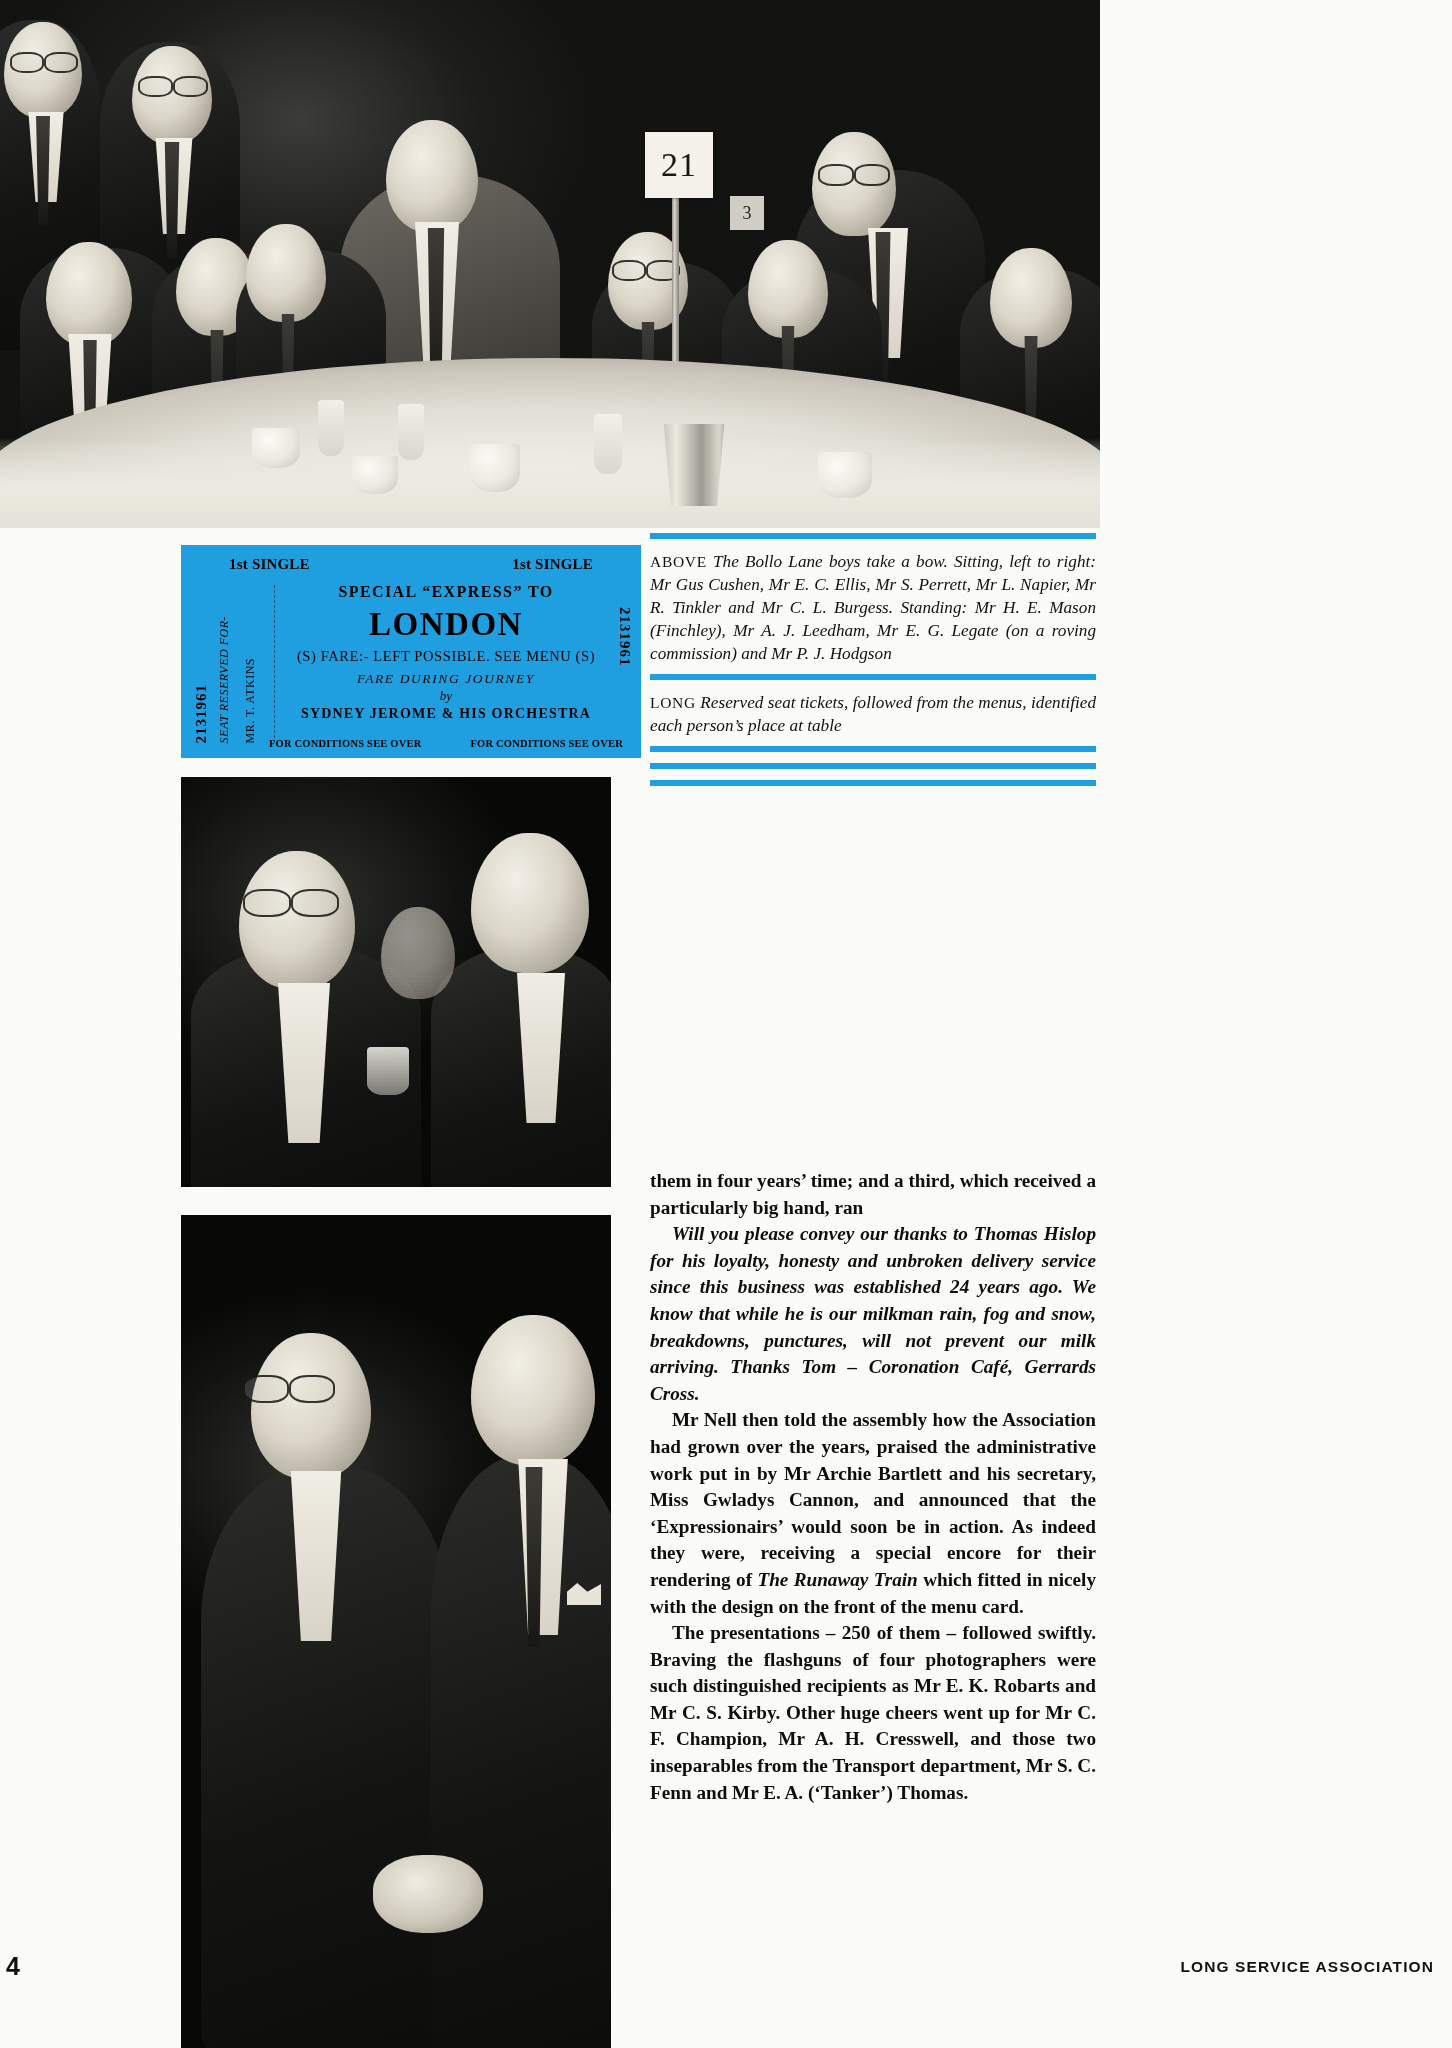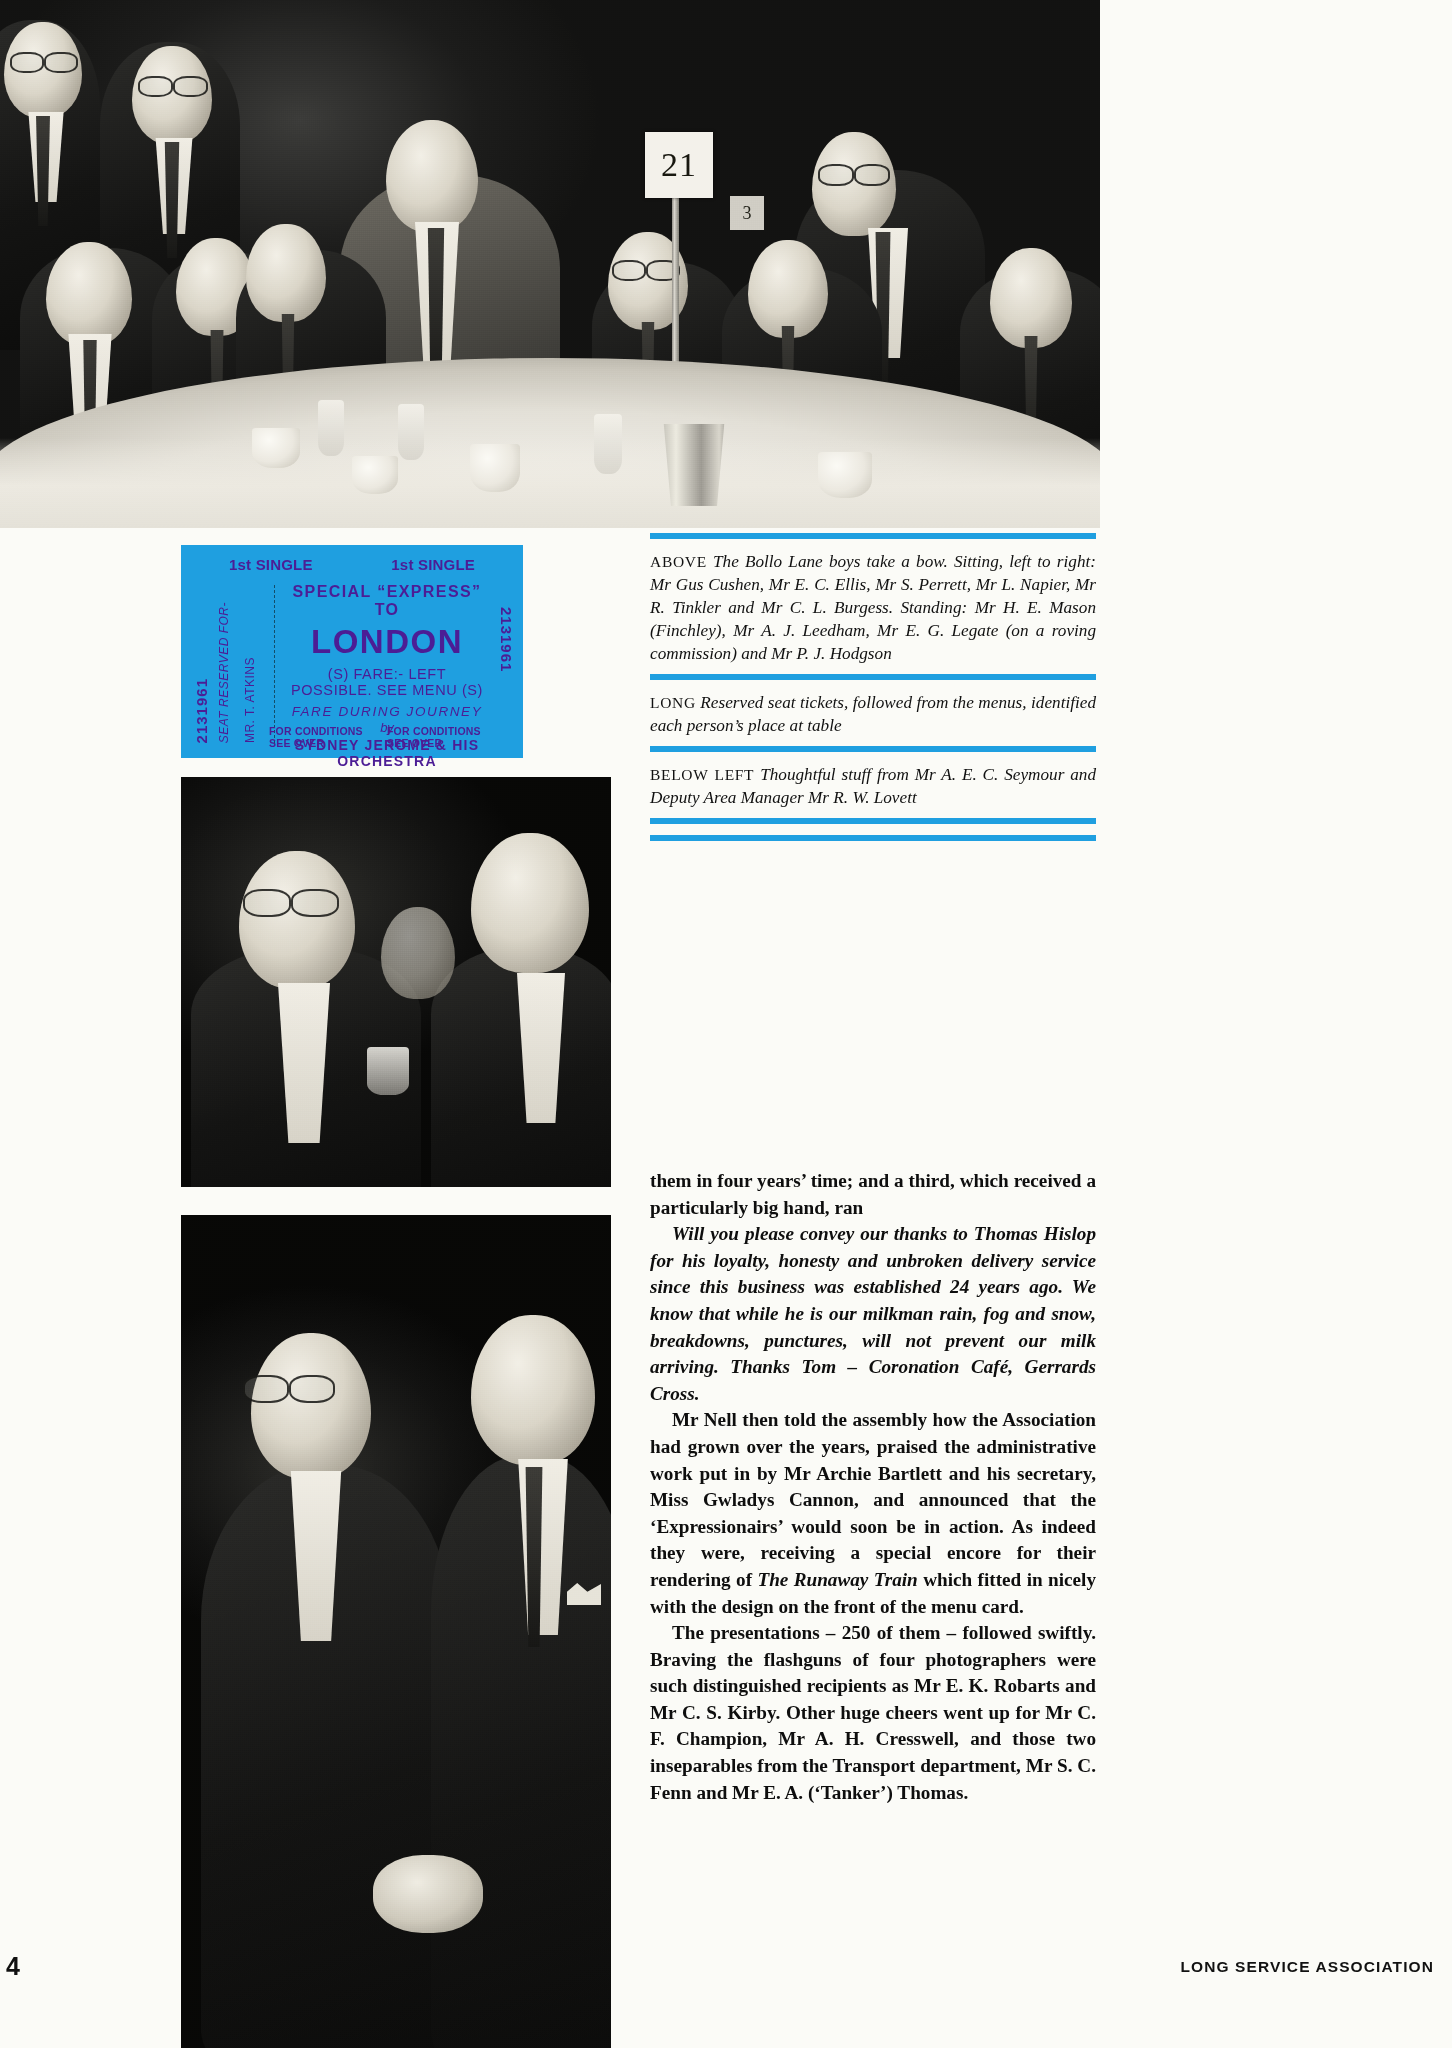--- a/index.html
+++ b/index.html
@@ -135,24 +135,24 @@
     position: absolute;
     left: 0; top: 528px;
     width: 180px; height: 1520px;
     background: #fbfbf7;
   }
 
   
   #ticket {
     position: absolute;
     left: 181px; top: 545px;
-    width: 342px; height: 213px;
+    width: 460px; height: 213px;
     background: #1f9fe0;
-    color: #4c1d95;
-    font-family: Liberation Sans, sans-serif;
+    color: #000000;
+    font-family: Liberation Serif, serif;
   }
   .tk-row-top {
     position: absolute;
     top: 11px; left: 0; right: 0;
     display: flex; justify-content: space-between;
     padding: 0 48px;
     font-size: 15px; font-weight: 700; letter-spacing: 0.2px;
   }
   .tk-stub {
     position: absolute;
@@ -404,23 +404,20 @@
     </div>
 
     <div class="rule"></div>
 
     <div class="caption">
       <span class="lead">LONG</span><span> Reserved seat tickets, followed from the menus, identified each person’s place at table</span>
     </div>
 
     <div class="rule"></div>
 
-    <div class="caption">
-      <span class="lead">BELOW LEFT</span><span> Thoughtful stuff from Mr A. E. C. Seymour and Deputy Area Manager Mr R. W. Lovett</span>
-    </div>
 
     <div class="rule"></div>
 
 
     <div class="rule"></div>
   </div>
 
   <div id="body-text">
     <p>them in four years’ time; and a third, which received a particularly big hand, ran</p>
     <p class="quote">Will you please convey our thanks to Thomas Hislop for his loyalty, honesty and unbroken delivery service since this business was established 24 years ago. We know that while he is our milkman rain, fog and snow, breakdowns, punctures, will not prevent our milk arriving. Thanks Tom – Coronation Café, Gerrards Cross.</p>

